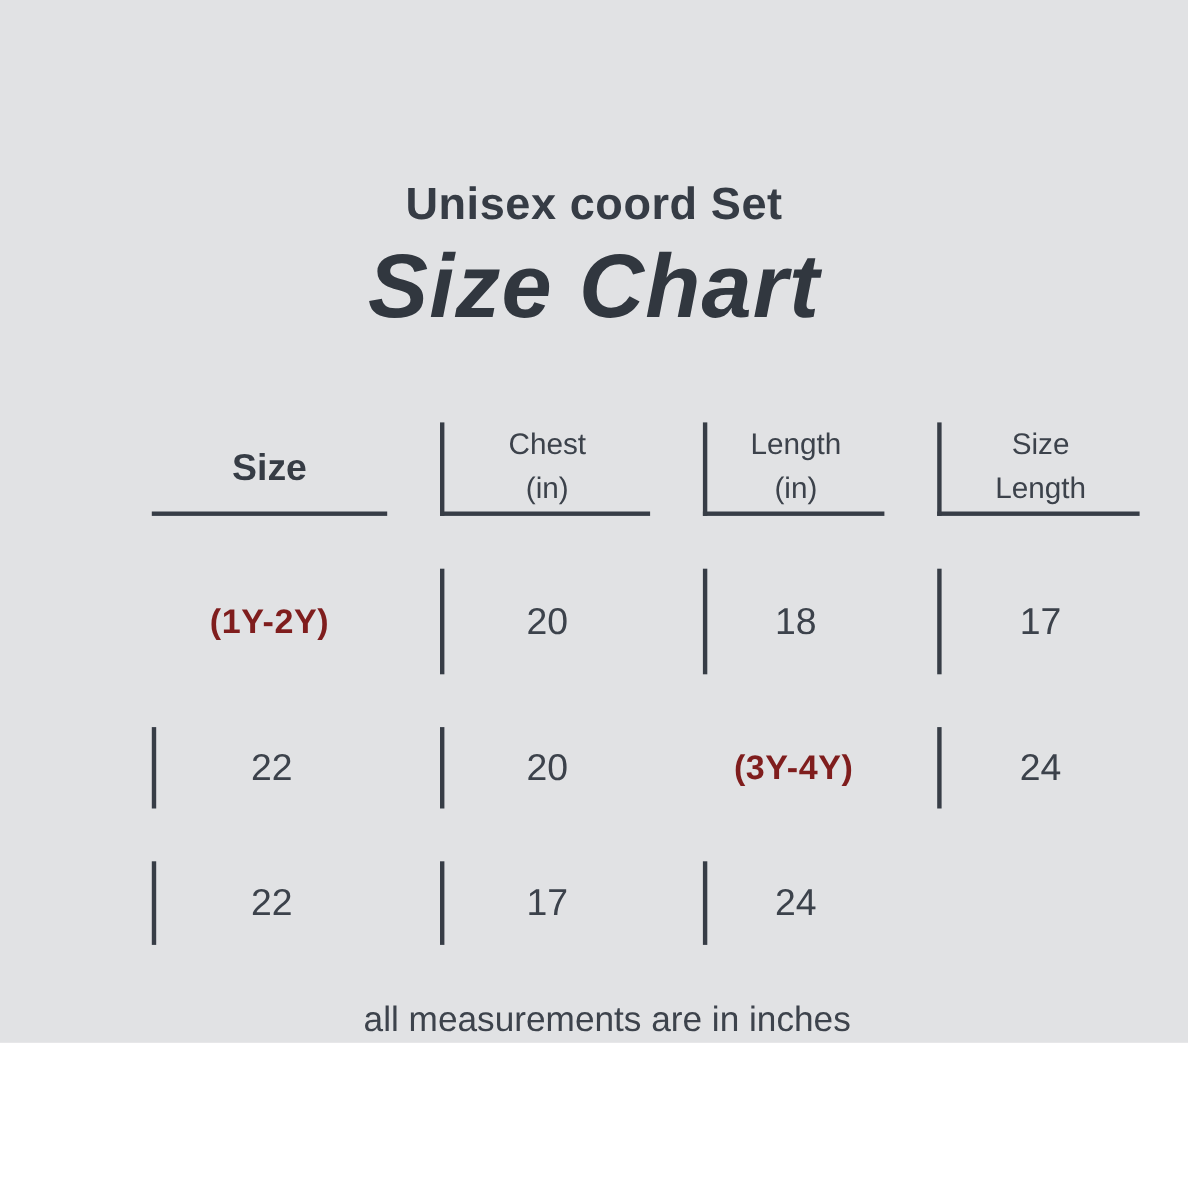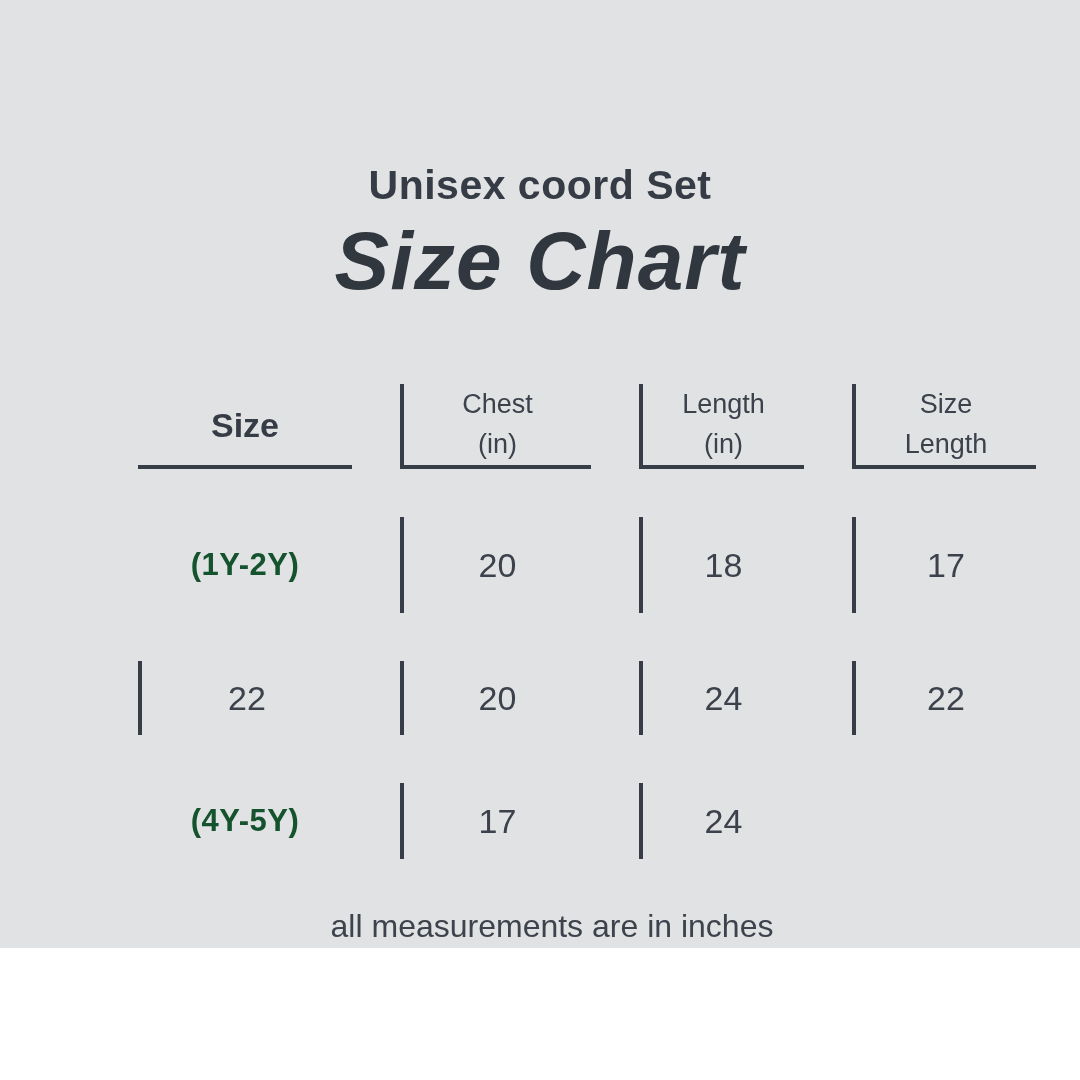--- a/index.html
+++ b/index.html
@@ -63,21 +63,21 @@
   }
   .th-size {
     font-size: 34px;
     font-weight: 700;
     line-height: 34px;
     color: #363c45;
   }
   .row-label {
     font-size: 31px;
     font-weight: 700;
-    color: #14532d;
+    color: #7f1d1d;
     letter-spacing: 0.5px;
   }
   .val {
     font-size: 34px;
     font-weight: 400;
     color: #3c424b;
   }
   .footer-note {
     position: absolute;
     top: 908px;
@@ -128,30 +128,30 @@
       <span class="val">17</span>
     </div>
 
     <div class="cell vline">
       <span class="val">22</span>
     </div>
     <div class="cell vline">
       <span class="val">20</span>
     </div>
 
+    <div class="cell">
+      <span class="row-label">(3Y-4Y)</span>
+    </div>
     <div class="cell vline">
       <span class="val">24</span>
     </div>
     <div class="cell vline">
       <span class="val">22</span>
     </div>
 
-    <div class="cell">
-      <span class="row-label">(4Y-5Y)</span>
-    </div>
     <div class="cell vline">
       <span class="val">17</span>
     </div>
     <div class="cell vline">
       <span class="val">24</span>
     </div>
 
   </div>
 
   <div class="footer-note">all measurements are in inches</div>

